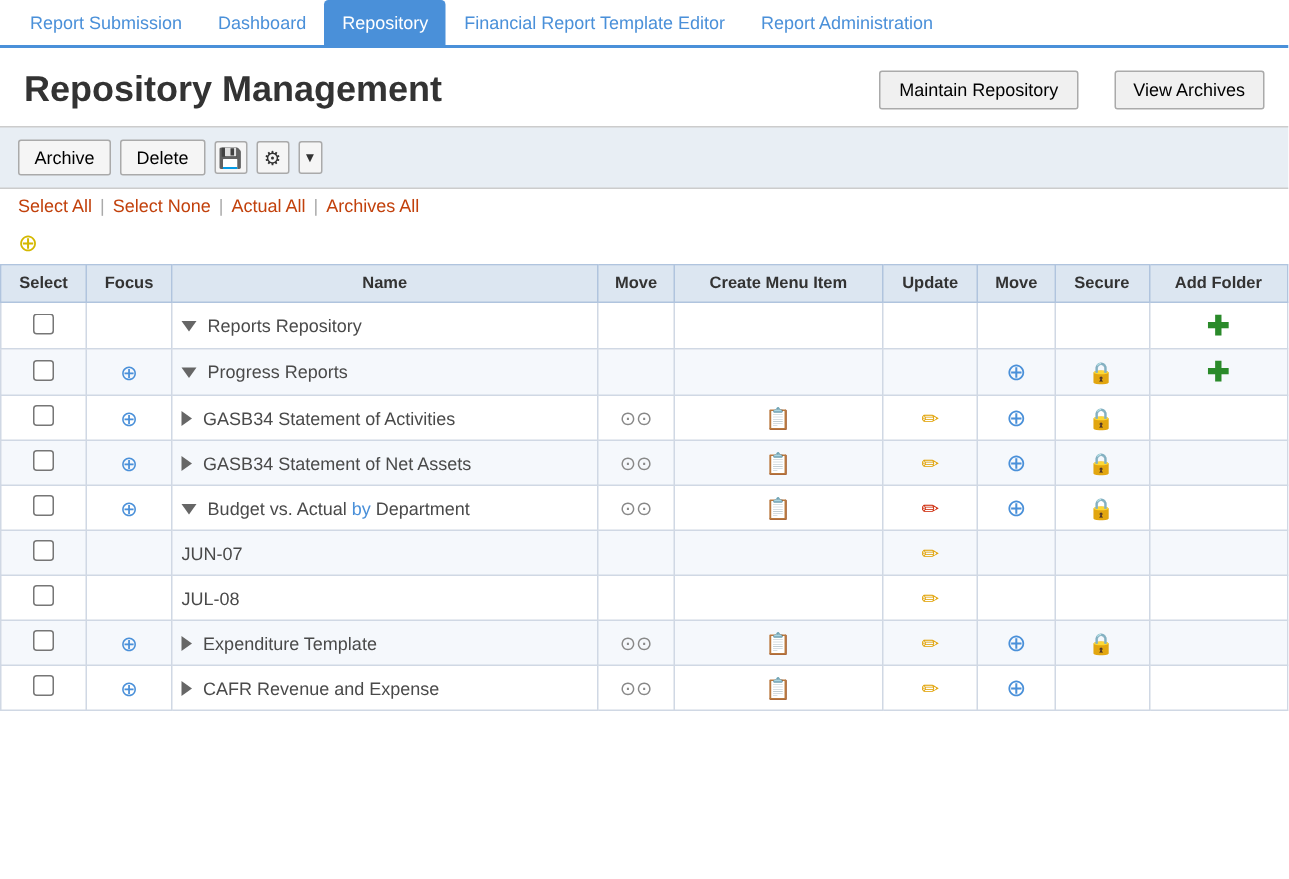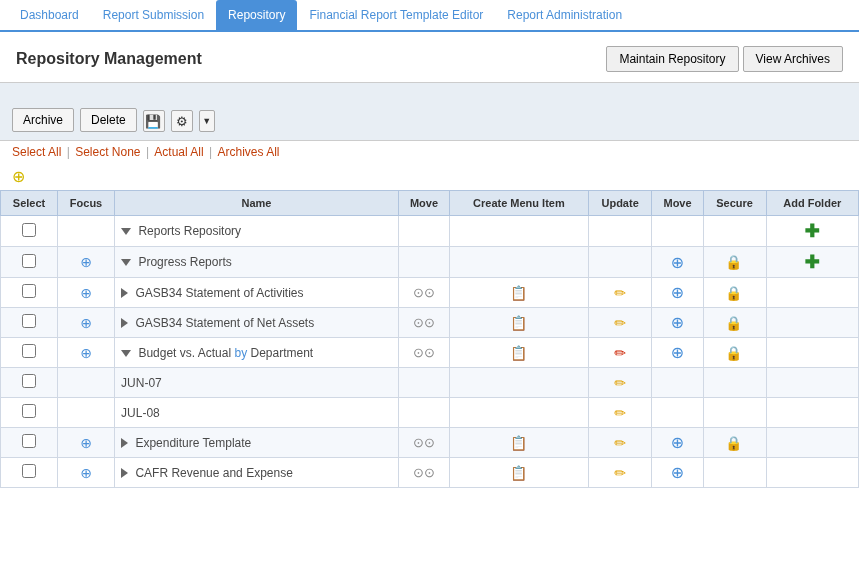--- a/index.html
+++ b/index.html
@@ -5,27 +5,27 @@
     * { box-sizing: border-box; margin: 0; padding: 0; }
     body { font-family: Arial, sans-serif; font-size: 12px; background: #fff; color: #333; width: 859px; }
 
     
     .top-nav { display: flex; align-items: flex-end; border-bottom: 2px solid #4a90d9; padding: 0 8px; background: #fff; }
     .top-nav .nav-item { padding: 8px 12px; cursor: pointer; color: #4a90d9; font-size: 12px; white-space: nowrap; border-bottom: 2px solid transparent; margin-bottom: -2px; }
     .top-nav .nav-item.active { background: #4a90d9; color: #fff; border-radius: 3px 3px 0 0; border-bottom: 2px solid #4a90d9; }
 
     
     .page-header { display: flex; align-items: center; justify-content: space-between; padding: 14px 16px 10px 16px; }
-    .page-title { font-size: 16px; font-weight: bold; color: #333; }
-    .header-buttons { display: flex; gap: 4px; }
+    .page-title { font-size: 24px; font-weight: bold; color: #333; }
+    .header-buttons { display: flex; gap: 24px; }
     .header-btn { padding: 5px 12px; border: 1px solid #aaa; background: #f0f0f0; cursor: pointer; font-size: 12px; border-radius: 2px; }
 
     
     .toolbar-section { background: #e8eef4; padding: 8px 12px; border-top: 1px solid #ccc; border-bottom: 1px solid #ccc; }
-    .toolbar-row { display: flex; align-items: flex-end; gap: 6px; margin-top: 17px; }
+    .toolbar-row { display: flex; align-items: center; gap: 6px; }
     .toolbar-btn { padding: 4px 10px; border: 1px solid #aaa; background: #f5f5f5; cursor: pointer; font-size: 12px; border-radius: 2px; }
     .toolbar-icon { width: 22px; height: 22px; display: inline-flex; align-items: center; justify-content: center; cursor: pointer; border: 1px solid #aaa; background: #f5f5f5; border-radius: 2px; }
     .toolbar-dropdown { display: inline-flex; align-items: center; justify-content: center; width: 16px; height: 22px; cursor: pointer; border: 1px solid #aaa; background: #f5f5f5; border-radius: 2px; font-size: 9px; }
 
     
     .links-row { padding: 4px 12px; font-size: 12px; color: #4a90d9; }
     .links-row a { color: #c2410c; text-decoration: none; cursor: pointer; }
     .links-row span { color: #aaa; margin: 0 2px; }
 
     
@@ -60,22 +60,22 @@
 
     .th-name { text-align: left; padding-left: 8px; }
 
     .name-link { color: #4a4a4a; text-decoration: none; }
     .name-link-blue { color: #4a90d9; text-decoration: none; }
   </style>
 </head>
 <body>
 
 <div class="top-nav">
+  <div class="nav-item">Report Submission</div>
   <div class="nav-item">Dashboard</div>
-  <div class="nav-item">Report Submission</div>
   <div class="nav-item active">Repository</div>
   <div class="nav-item">Financial Report Template Editor</div>
   <div class="nav-item">Report Administration</div>
 </div>
 
 <div class="page-header">
   <div class="page-title">Repository Management</div>
   <div class="header-buttons">
     <button class="header-btn">Maintain Repository</button>
     <button class="header-btn">View Archives</button>

